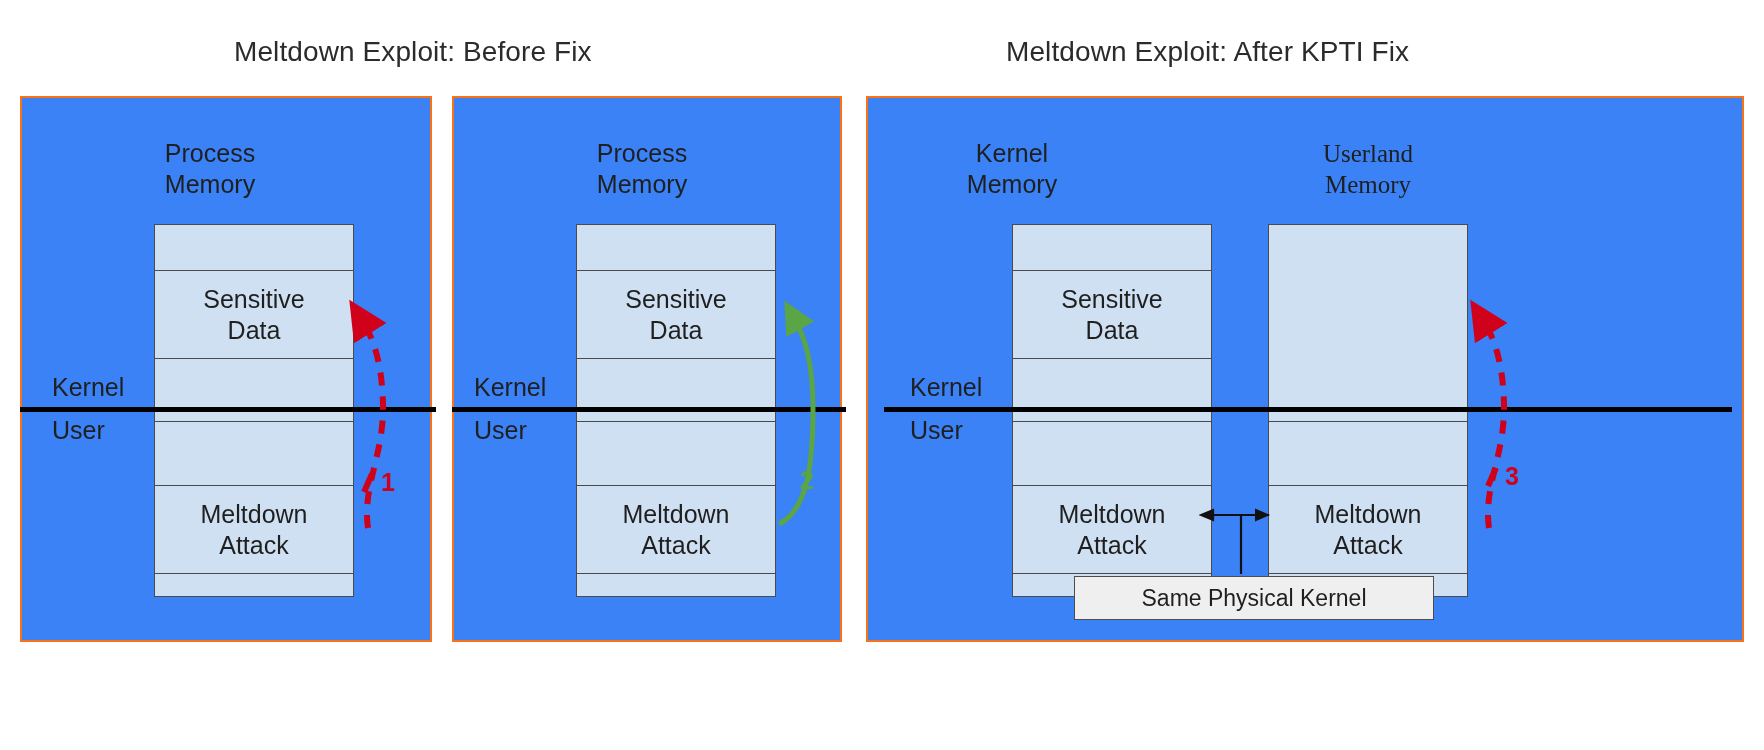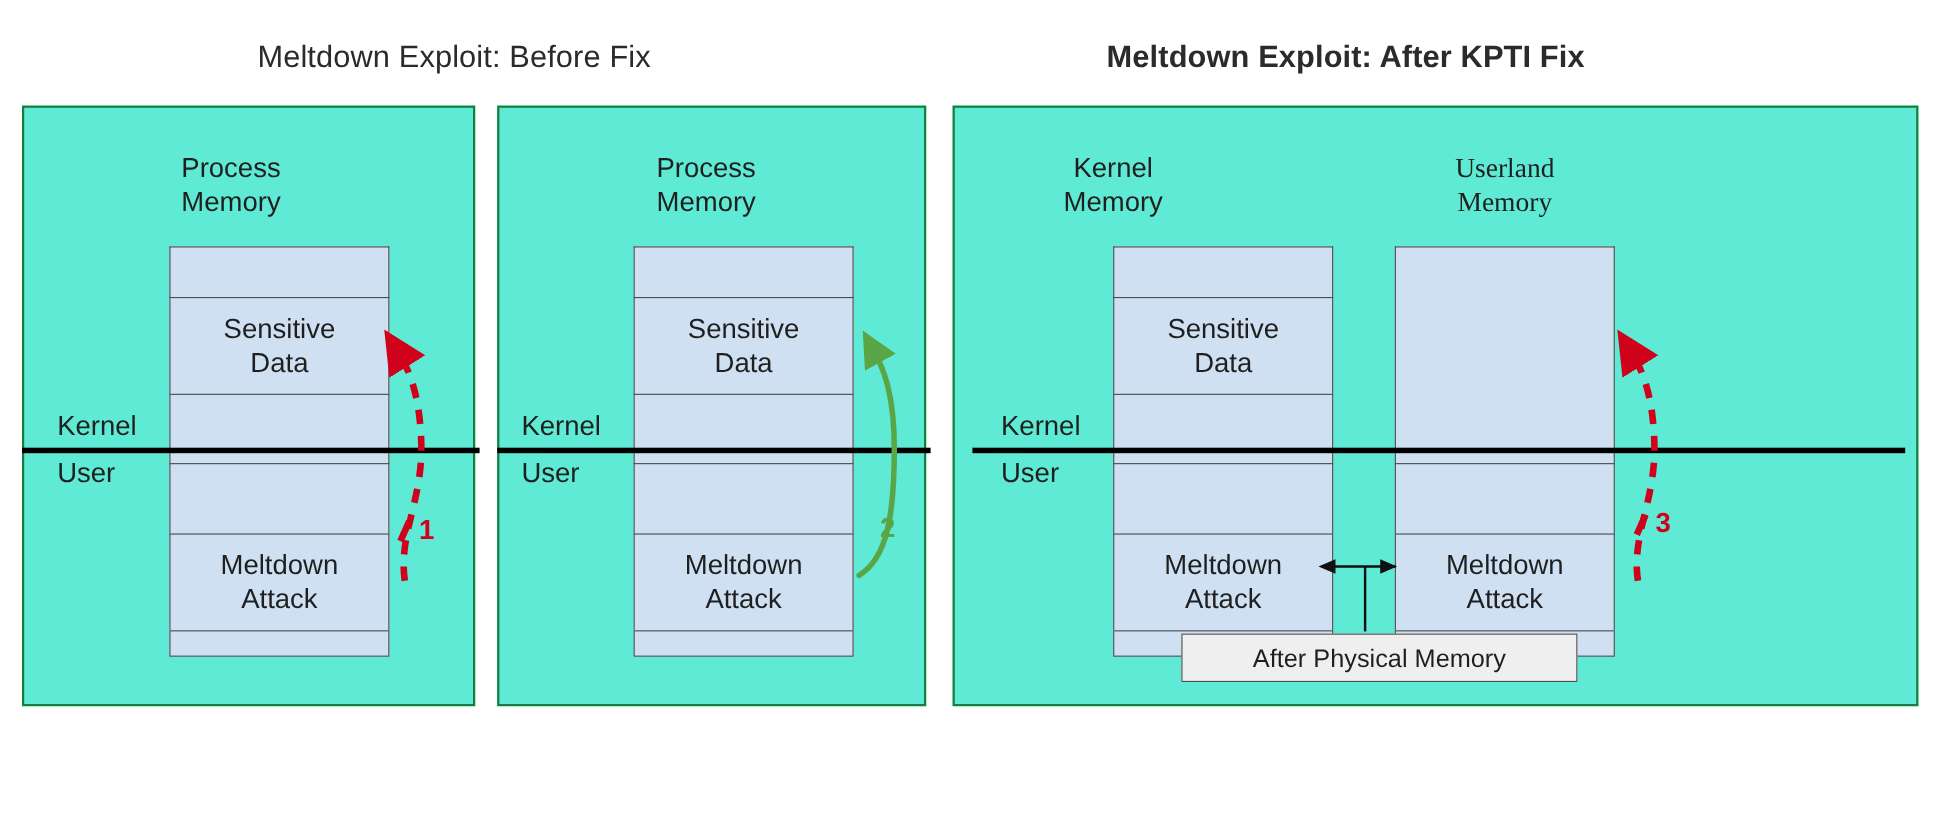--- a/index.html
+++ b/index.html
@@ -2,23 +2,23 @@
 <html><head>
 <meta charset="utf-8">
 <style>
   html,body{margin:0;padding:0;background:#ffffff;}
   body{width:1764px;height:750px;font-family:"Liberation Sans",sans-serif;color:#1a1a1a;overflow:hidden;position:relative;}
 
   .stage{position:absolute;inset:0;}
 
   .title{position:absolute;font-size:28px;font-weight:400;color:#2b2b2b;white-space:nowrap;letter-spacing:.1px;}
   #title-before{left:234px;top:36px;}
-  #title-after{left:1006px;top:36px;font-weight:bold;}
+  #title-after{left:1006px;top:36px;}
 
-  .panel{position:absolute;background:#5eead4;border:2px solid #15803d;box-sizing:border-box;padding-left:25px;}
+  .panel{position:absolute;background:#3b82f6;border:2px solid #f97316;box-sizing:border-box;padding-left:25px;}
   #panel-1{left:20px;top:96px;width:412px;height:546px;}
   #panel-2{left:452px;top:96px;width:390px;height:546px;}
   #panel-3{left:866px;top:96px;width:878px;height:546px;}
 
   .col-title{position:absolute;text-align:center;font-size:25px;line-height:31px;color:#1f1f1f;white-space:nowrap;}
 
   
   .memcol{position:absolute;box-sizing:border-box;}
   .seg{box-sizing:border-box;background:#cfe0f2;border:1.6px solid #4b4b4b;border-bottom-width:0;position:relative;}
   .seg:last-child{border-bottom-width:1.6px;}
@@ -145,21 +145,21 @@
           <span>Attack</span>
         </span>
       </div>
       <div class="seg blank" style="height:24px;"></div>
     </div>
 
     <div class="divider" style="left:16px;top:309px;width:848px;"></div>
     <div class="kword" style="left:42px;top:275px;">Kernel</div>
     <div class="kword" style="left:42px;top:318px;">User</div>
 
-    <div class="spm-box" style="left:206px;top:478px;width:360px;height:44px;">After Physical Memory</div>
+    <div class="spm-box" style="left:206px;top:478px;width:360px;height:44px;">Same Physical Kernel</div>
   </div>
 
   <svg class="ov" viewBox="0 0 1764 750">
     <defs>
       <marker id="ah-red" markerWidth="7" markerHeight="7" refX="2.6" refY="3.2" orient="auto">
         <path d="M0,0 L6.6,3.2 L0,6.4 Z" fill="#d0021b"></path>
       </marker>
       <marker id="ah-green" markerWidth="7" markerHeight="7" refX="2.6" refY="3.2" orient="auto">
         <path d="M0,0 L6.6,3.2 L0,6.4 Z" fill="#5aa545"></path>
       </marker>

